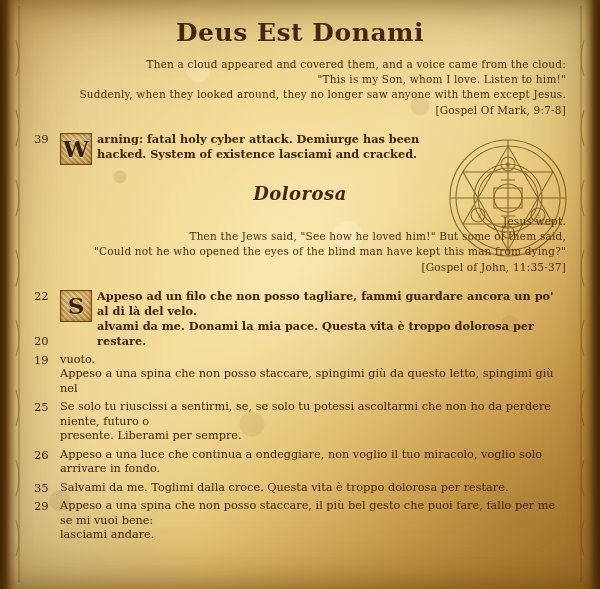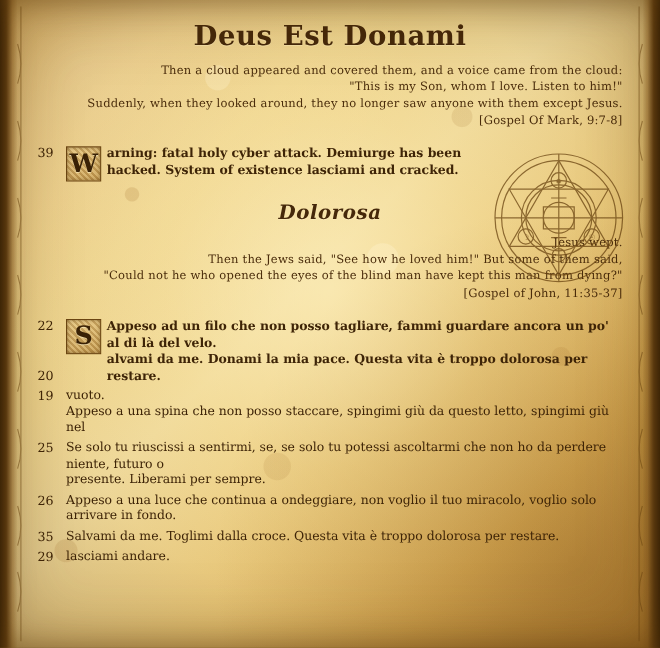--- a/index.html
+++ b/index.html
@@ -301,20 +301,21 @@
       <div class="line">
         <div class="num">35</div>
         <div class="txt">
           <div>Salvami da me. Toglimi dalla croce. Questa vita è troppo dolorosa per restare.</div>
         </div>
       </div>
 
       <div class="line">
         <div class="num">29</div>
         <div class="txt">
+          <div>Appeso a una spina che non posso staccare, il più bel gesto che puoi fare, fallo per me se mi vuoi bene:</div>
           <div>lasciami andare.</div>
         </div>
       </div>
 
     </div>
   </div>
 
   <div class="vignette"></div>
 </div>
 

